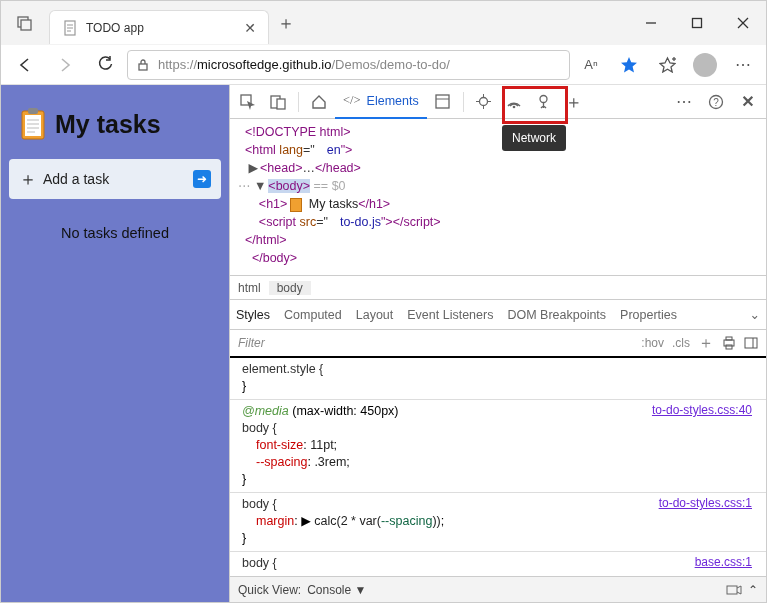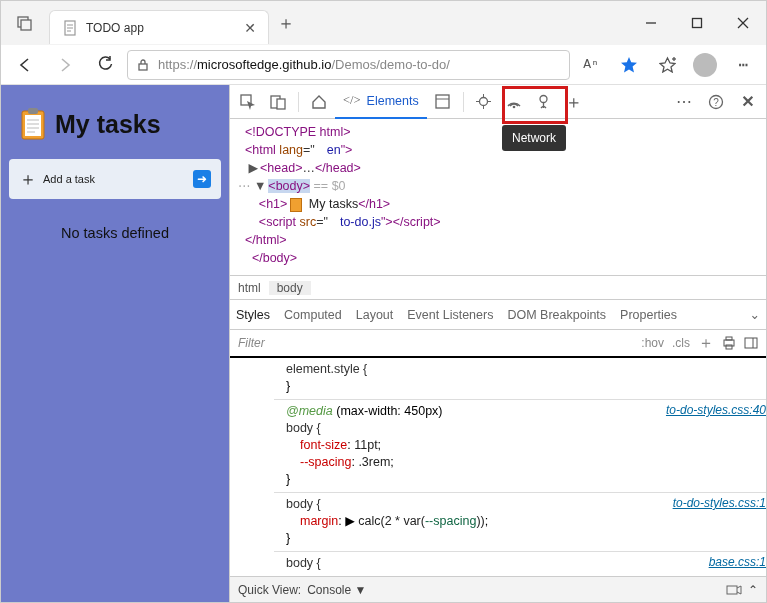--- a/index.html
+++ b/index.html
@@ -16,34 +16,34 @@
 .newtab { margin-left: 8px; font-size: 18px; color: #555; }
 .titlespacer { flex: 1; }
 .wbtn { width: 46px; height: 32px; display: flex; align-items: center; justify-content: center; color: #333; }
 
 .addrbar { height: 40px; display: flex; align-items: center; background: #fff; border-bottom: 1px solid #e0e0e0; padding: 0 6px; gap: 4px; }
 .nbtn { width: 36px; height: 32px; display: flex; align-items: center; justify-content: center; color: #555; border-radius: 4px; }
 .urlbox { flex: 1; height: 30px; border: 1px solid #ccc; border-radius: 4px; display: flex; align-items: center; padding: 0 8px; gap: 8px; }
 .url-lock { color: #666; }
 .url-text { font-size: 13px; color: #888; }
 .url-text .dark { color: #111; }
-.rbtn { width: 34px; height: 32px; display: flex; align-items: center; justify-content: center; color: #555; border-radius: 4px; font-family: Liberation Mono, monospace; }
+.rbtn { width: 34px; height: 32px; display: flex; align-items: center; justify-content: center; color: #555; border-radius: 4px; }
 .star-filled { color: #1a73e8; }
 .avatar { width: 24px; height: 24px; border-radius: 50%; background: #bbb; }
 
 
 .split { flex: 1; display: flex; min-height: 0; }
 .page { width: 228px; background: #6e7ac9; color: #222; display: flex; flex-direction: column; align-items: stretch; }
 .page-head { display: flex; align-items: center; gap: 8px; padding: 22px 12px 14px 18px; }
 .clip-icon { width: 28px; height: 34px; }
 .page-title { font-size: 25px; font-weight: 700; color: #111; }
 .addbox { margin: 4px 8px; background: #e9eef6; border-radius: 4px; height: 40px; display: flex; align-items: center; padding: 0 10px; justify-content: space-between; }
 .addbox-left { display: flex; align-items: center; gap: 6px; }
 .addbox .plus { font-size: 18px; color: #333; }
-.addbox .lbl { font-size: 11px; color: #222; }
+.addbox .lbl { font-size: 14px; color: #222; }
 .go-icon { width: 18px; height: 18px; background: #1a7fe6; border-radius: 3px; display: flex; align-items: center; justify-content: center; color: #fff; font-size: 12px; }
 .no-tasks { text-align: center; margin-top: 22px; font-size: 14.5px; color: #111; }
 
 
 .devtools { flex: 1; display: flex; flex-direction: column; min-width: 0; border-left: 1px solid #ccc; background: #fff; position: relative; }
 .dt-tabbar { height: 34px; display: flex; align-items: center; border-bottom: 1px solid #ccc; padding: 0 4px; gap: 2px; }
 .dtbtn { width: 28px; height: 28px; display: flex; align-items: center; justify-content: center; color: #5a5a5a; }
 .dt-sep { width: 1px; height: 20px; background: #ddd; margin: 0 4px; }
 .dt-tab { height: 34px; display: flex; align-items: center; gap: 6px; padding: 0 8px; font-size: 12.5px; color: #333; }
 .dt-tab.active { border-bottom: 2px solid #1a73e8; color: #1a5bcc; }
@@ -68,28 +68,28 @@
 .bc { height: 24px; display: flex; align-items: center; border-bottom: 1px solid #ccc; font-family: Consolas, monospace; font-size: 12px; }
 .bc span { padding: 0 8px; color: #555; }
 .bc .act { background: #eee; }
 
 
 .stabs { height: 30px; display: flex; align-items: center; border-bottom: 1px solid #ccc; padding: 0 6px; gap: 14px; font-size: 12.5px; color: #666; }
 .stabs .act { color: #222; font-weight: 500; }
 .stabs .chev { margin-left: auto; }
 .filterbar { height: 28px; display: flex; align-items: center; border-bottom: 2px solid #000000; padding: 0 8px; font-size: 12px; color: #888; gap: 8px; }
 .filterbar .sp { flex: 1; }
-.rules { flex: 1; overflow: auto; font-family: Consolas, monospace; font-size: 12.5px; line-height: 17px; margin-left: 44px; }
+.rules { flex: 1; overflow: auto; font-family: Consolas, monospace; font-size: 12.5px; line-height: 17px; }
 .rule { border-bottom: 1px solid #ddd; padding: 3px 8px 4px 12px; position: relative; }
 .rule .sel2 { color: #333; }
 .rule .prop { color: #c80000; }
 .rule .val { color: #222; }
 .rule .var { color: #116644; }
 .rule .media { color: #559944; font-style: italic; }
-.rule .link { position: absolute; right: 0; top: 2px; color: #0369a1; text-decoration: underline; font-size: 12px; font-style: italic; }
+.rule .link { position: absolute; right: 14px; top: 2px; color: #6d28d9; text-decoration: underline; font-size: 12px; }
 .rule .indent { padding-left: 14px; }
 
 
 .qv { height: 26px; border-top: 1px solid #ccc; background: #f3f3f3; display: flex; align-items: center; padding: 0 8px; font-size: 12px; color: #444; gap: 6px; }
 .qv .sp { flex: 1; }
 
 svg { display: block; }
 </style>
 </head>
 <body>

